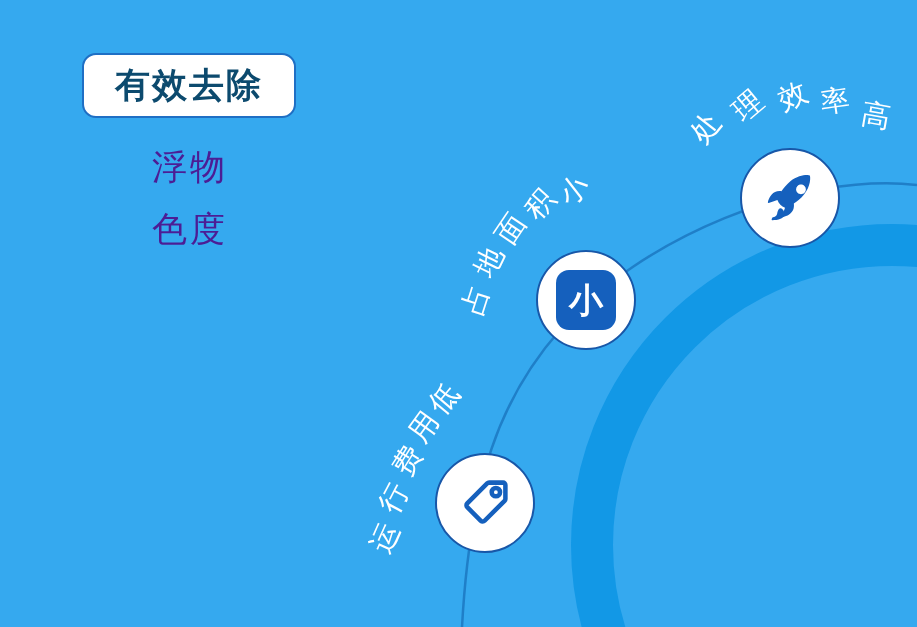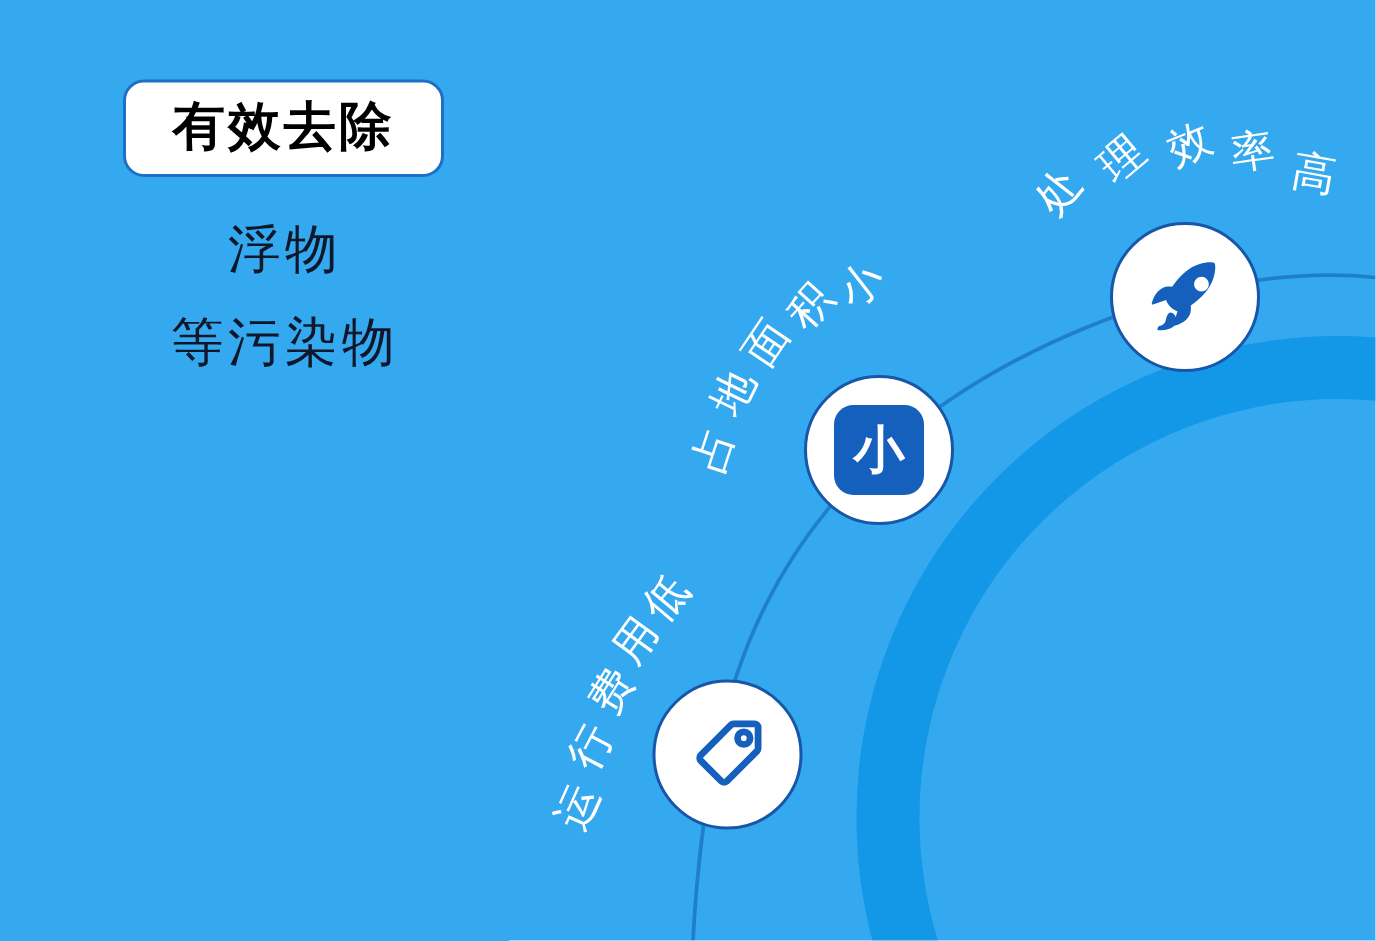--- a/index.html
+++ b/index.html
@@ -32,35 +32,35 @@
     height: 65px;
     background: #ffffff;
     border: 2px solid #1f6fc4;
     border-radius: 14px;
     box-sizing: border-box;
     display: flex;
     align-items: center;
     justify-content: center;
   }
   .badge-text {
-    color: #000000;
+    color: #0c4a6e;
     font-size: 35px;
     font-weight: bold;
     letter-spacing: 2px;
     line-height: 1;
   }
   .feature-list {
     position: absolute;
     left: 40px;
     top: 136px;
     width: 300px;
     text-align: center;
   }
   .feature-item {
-    color: #0f172a;
+    color: #4c1d95;
     font-size: 35px;
     line-height: 62px;
     letter-spacing: 3px;
     white-space: nowrap;
   }
 
   
   .node {
     position: absolute;
     width: 100px;
@@ -122,21 +122,21 @@
       <path d="M 917 185 C 800 172 640 238 560 330 C 500 398 470 480 462 627" fill="none" stroke="#1f7fc8" stroke-width="2.5"></path>
     </g>
   </svg>
 
   <div class="badge">
     <span class="badge-text">有效去除</span>
   </div>
 
   <div class="feature-list">
     <div class="feature-item">浮物</div>
-    <div class="feature-item">等污染物</div>
+    <div class="feature-item">色度</div>
   </div>
 
   <div class="node" id="node-rocket">
     <svg width="56" height="56" viewBox="0 0 64 64">
       <path fill="#1560bd" d="M54.5 6.2c-1.2-1.2-12.6-1.4-22.1 6.6-4.2 3.5-7.6 7.6-10.2 11.4-2.6-.3-5.2-.1-7.3.9-6 2.9-7.7 9.8-8.2 11.8-.1.5.4 1 .9.8l10-3.4c.7 2 1.9 3.8 3.4 5.3 1.5 1.5 3.3 2.6 5.3 3.4l-3.4 10c-.2.5.3 1 .8.9 2-.5 8.9-2.2 11.8-8.2 1-2.1 1.2-4.7.9-7.3 3.8-2.6 7.9-6 11.4-10.2 8-9.5 7.9-20.8 6.7-22zM40.6 26.1c-2.2-2.2-2.2-5.7 0-7.9 2.2-2.2 5.7-2.2 7.9 0 2.2 2.2 2.2 5.7 0 7.9-2.2 2.2-5.7 2.2-7.9 0z"></path>
       <path fill="#1560bd" d="M19.6 44.4c-1.3 1.3-1.9 3.5-2.3 5.5-.5 2.4-2.6 4-5 4.2-.1 0-.2 0-.3.1-.5.6-.9 1.4-1 2.1-.1.6.4 1.1 1 1.1 2.4 0 6.4-.3 9.2-1.6 2.7-1.2 4.2-3.5 4.2-6.2 0-1.7-.6-3.3-1.8-4.5-1.2-1.2-2.8-1.9-4-.7z"></path>
       <circle fill="#ffffff" cx="44.5" cy="22.1" r="4.6"></circle>
     </svg>
   </div>
   <div class="arc-label" id="label-efficiency">

